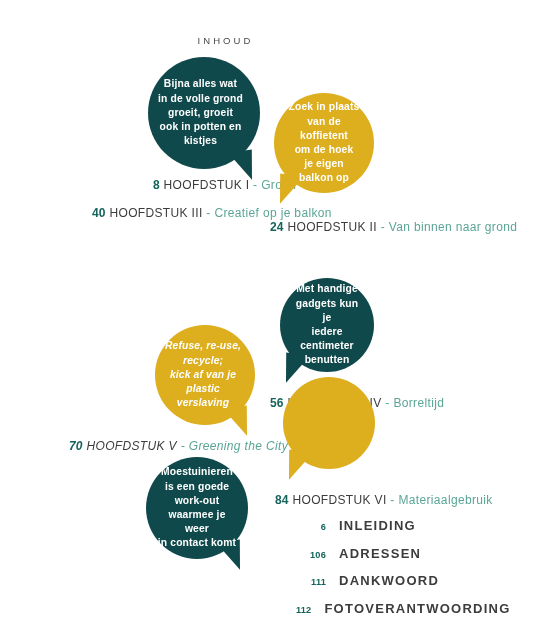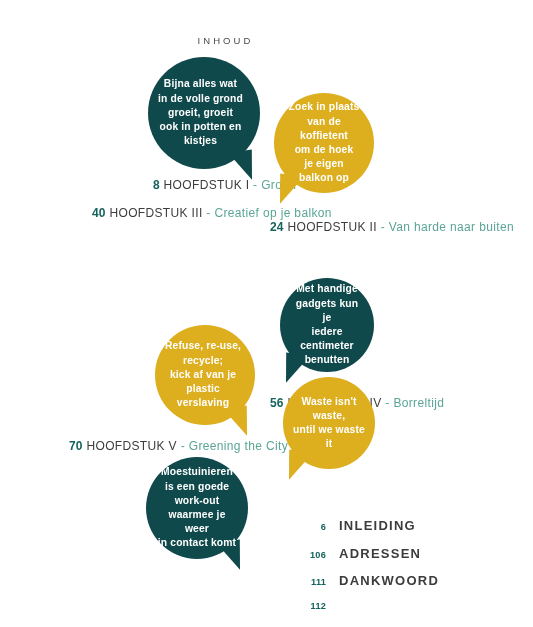--- a/index.html
+++ b/index.html
@@ -159,21 +159,21 @@
     <span class="bubble-text">Zoek in plaats
 van de koffietent
 om de hoek
 je eigen
 balkon op</span>
   </div>
   <div class="caption" style="margin-top:27px; margin-left:-4px;">
     <span class="pg">24</span>
     <span class="ch">HOOFDSTUK II</span>
     <span class="sub">-</span>
-    <span class="sub">Van harde naar buiten</span>
+    <span class="sub">Van binnen naar grond</span>
   </div>
 </div>
 
 <div class="entry" style="left:160px; top:192px;">
   <div class="caption" style="margin-top:14px; margin-left:-68px;">
     <span class="pg">40</span>
     <span class="ch">HOOFDSTUK III</span>
     <span class="sub">-</span>
     <span class="sub">Creatief op je balkon</span>
   </div>
@@ -188,43 +188,46 @@
 benutten</span>
   </div>
   <div class="caption" style="margin-top:24px; margin-left:-10px;">
     <span class="pg">56</span>
     <span class="ch">HOOFDSTUK IV</span>
     <span class="sub">-</span>
     <span class="sub">Borreltijd</span>
   </div>
 </div>
 
-<div class="entry" style="left:155px; top:325px;">
+<div class="entry" style="left:155px; top:325px;font-style:italic;">
   <div class="bubble" style="width:100px; height:100px; background:#ddae1e; color:#ddae1e;">
     <span class="tail tail-right"></span>
     <span class="bubble-text">Refuse, re-use,
 recycle;
 kick af van je
 plastic
 verslaving</span>
   </div>
   <div class="caption" style="margin-top:14px; margin-left:-86px;">
     <span class="pg">70</span>
     <span class="ch">HOOFDSTUK V</span>
     <span class="sub">-</span>
     <span class="sub">Greening the City</span>
   </div>
 </div>
 
 <div class="entry" style="left:283px; top:377px;">
   <div class="bubble" style="width:92px; height:92px; background:#ddae1e; color:#ddae1e;">
     <span class="tail tail-left"></span>
-    <span class="bubble-text">Waste isn't
-waste,
-until we waste it</span>
+  </div>
+  <div class="caption" style="margin-top:24px; margin-left:-8px;">
+    <span class="pg">84</span>
+    <span class="ch">HOOFDSTUK VI</span>
+    <span class="sub">-</span>
+    <span class="sub">Materiaalgebruik</span>
   </div>
 </div>
 
 <div class="entry" style="left:146px; top:457px;">
   <div class="bubble" style="width:102px; height:102px; background:#10494b; color:#10494b;">
     <span class="tail tail-right"></span>
     <span class="bubble-text">Moestuinieren
 is een goede
 work-out
 waarmee je weer
@@ -240,14 +243,15 @@
   <div class="bm-row">
     <span class="bm-page">106</span>
     <span class="bm-label">ADRESSEN</span>
   </div>
   <div class="bm-row">
     <span class="bm-page">111</span>
     <span class="bm-label">DANKWOORD</span>
   </div>
   <div class="bm-row">
     <span class="bm-page">112</span>
+    <span class="bm-label">FOTOVERANTWOORDING</span>
   </div>
 </div>
 
 </body></html>

